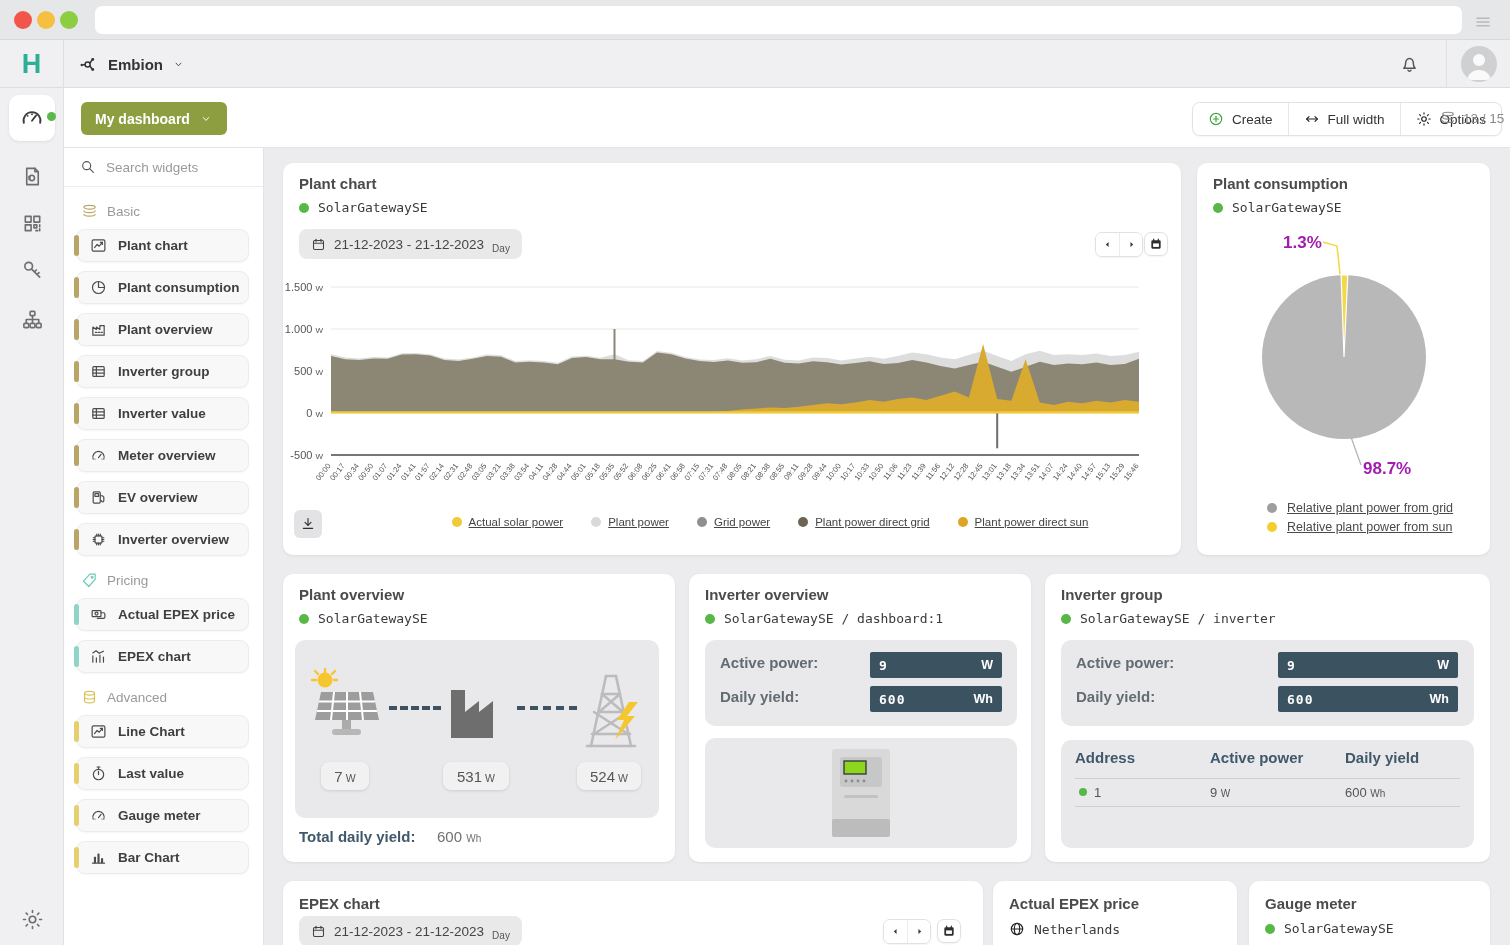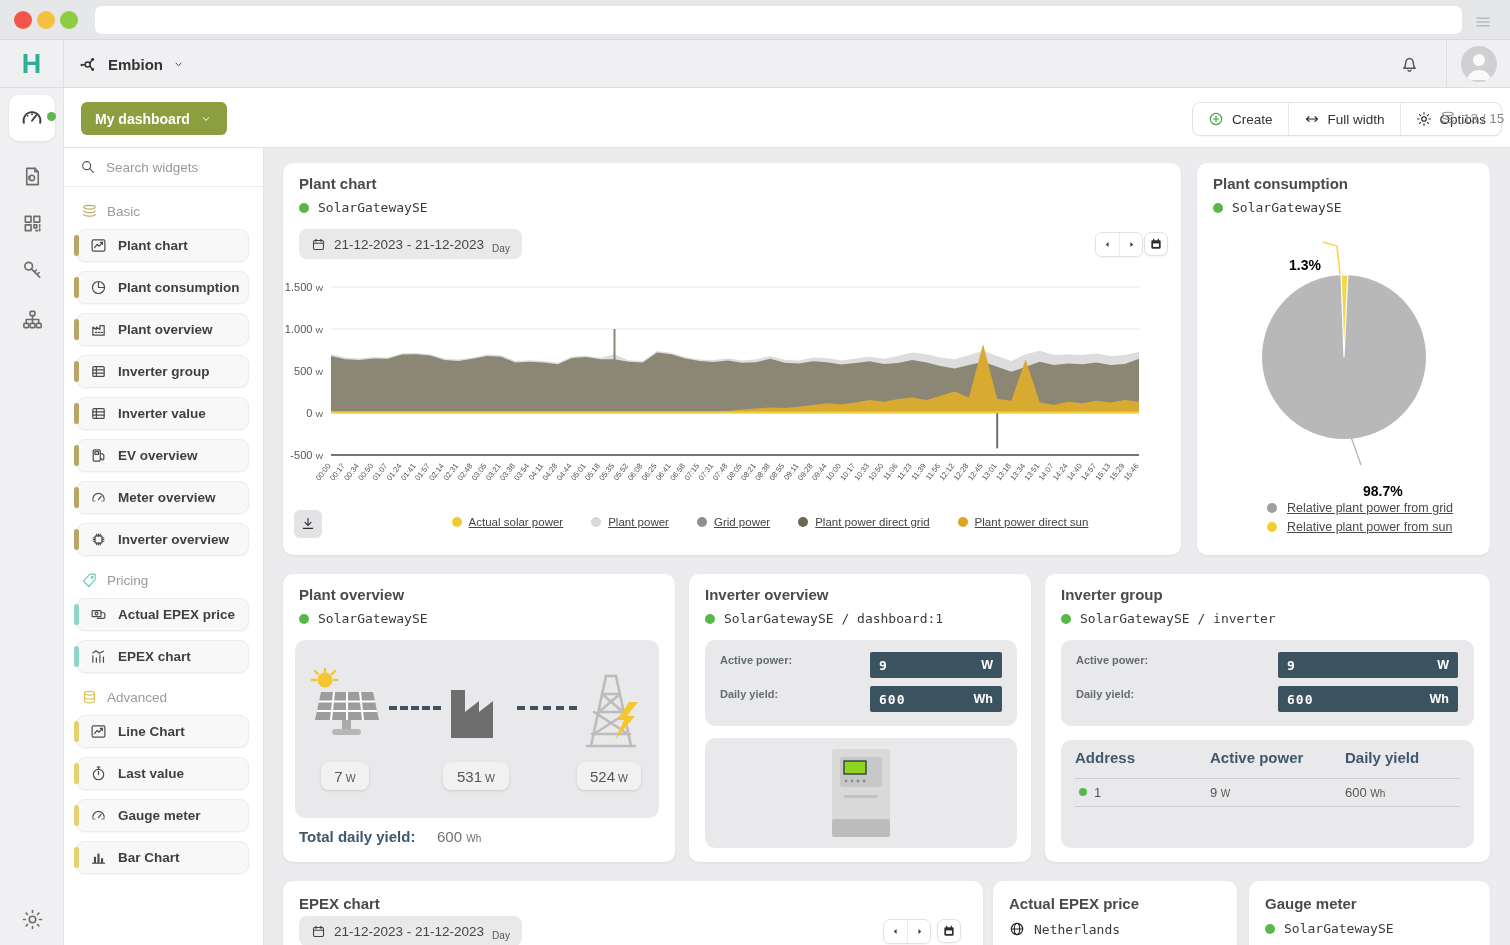--- a/index.html
+++ b/index.html
@@ -71,27 +71,27 @@
   svg text { font-family:"Liberation Sans",sans-serif; }
 
   
   #dl-btn { position:absolute; left:11px; top:347px; width:28px; height:28px; background:#e3e3e5; border:none; border-radius:6px; display:flex; align-items:center; justify-content:center; font-size:16px; color:#2e2e2e; cursor:pointer; }
   #pc-legend { position:absolute; left:90px; right:14px; top:353px; display:flex; justify-content:center; gap:28px; }
   .lg-item { display:flex; align-items:center; gap:7px; cursor:pointer; }
   .lg-dot { width:10px; height:10px; border-radius:50%; }
   .lg-lb { font-size:11.5px; color:#444;text-decoration:underline; }
 
   
-  .pie-label { position:absolute; font-size:14px; font-weight:bold; color:#000000;margin-top:24px; }
+  .pie-label { position:absolute; font-size:17px; font-weight:bold; color:#a21caf; }
   .pie-lg-row { position:absolute; display:flex; align-items:center; gap:10px; }
   .pie-lg-row .lg-lb { font-size:12.5px; color:#4a4a4a; }
 
   
   .panel { position:absolute; background:#e9e9eb; border-radius:10px; }
-  .kv-label { position:absolute; font-size:11px; font-weight:bold; color:#626c72; }
+  .kv-label { position:absolute; font-size:15px; font-weight:bold; color:#626c72; }
   .vbox { position:absolute; height:26px; background:#3b5361; border-radius:2px; color:#fff; display:flex; align-items:center; justify-content:space-between; padding:0 9px; }
   .vbox .v { font-family:"DejaVu Sans Mono",monospace; font-weight:bold; font-size:13px; letter-spacing:1px; }
   .vbox .u { font-weight:bold; font-size:12.5px; }
   .pill-val { position:absolute; height:28px; background:#f1f1f2; border-radius:8px; box-shadow:0 1px 3px rgba(0,0,0,.12); display:flex; align-items:center; justify-content:center; gap:3px; color:#555; }
   .pill-val .v { font-size:15px; }
   .pill-val .u { font-size:10.5px; position:relative; top:2px; }
   .dash-conn { position:absolute; border-top:4px dashed #3d5361; }
   .th { position:absolute; font-size:15px; font-weight:bold; color:#3f586b; }
   .tdiv { position:absolute; left:14px; right:14px; height:1px; background:#cfcfd1; }
   .td { position:absolute; font-size:13px; color:#555; }
@@ -324,37 +324,37 @@
               <line x1="4" y1="9.7" x2="20" y2="9.7"></line>
               <line x1="4" y1="14.3" x2="20" y2="14.3"></line>
               <line x1="9" y1="5" x2="9" y2="19"></line>
             </svg>
           </i>
           <span>Inverter value</span>
         </div>
         <div class="sb-item" style="--acc: #b9a565;">
           <i class="ic">
             <svg viewBox="0 0 24 24" fill="none" stroke="currentColor" stroke-width="1.7" stroke-linecap="round" stroke-linejoin="round">
-              <rect x="4.5" y="4" width="10" height="16" rx="1.5"></rect>
-              <rect x="7" y="6.5" width="5" height="4"></rect>
-              <path d="M14.5 9.5h3l2 2v5a1.6 1.6 0 0 1-3.2 0"></path>
-            </svg>
-          </i>
-          <span>EV overview</span>
-        </div>
-        <div class="sb-item" style="--acc: #b9a565;">
-          <i class="ic">
-            <svg viewBox="0 0 24 24" fill="none" stroke="currentColor" stroke-width="1.7" stroke-linecap="round" stroke-linejoin="round">
               <path d="M4.5 17a8 8 0 1 1 15 0"></path>
               <line x1="12" y1="15" x2="15.6" y2="10.4"></line>
               <line x1="7" y1="17" x2="7.01" y2="17"></line>
               <line x1="17" y1="17" x2="17.01" y2="17"></line>
             </svg>
           </i>
           <span>Meter overview</span>
+        </div>
+        <div class="sb-item" style="--acc: #b9a565;">
+          <i class="ic">
+            <svg viewBox="0 0 24 24" fill="none" stroke="currentColor" stroke-width="1.7" stroke-linecap="round" stroke-linejoin="round">
+              <rect x="4.5" y="4" width="10" height="16" rx="1.5"></rect>
+              <rect x="7" y="6.5" width="5" height="4"></rect>
+              <path d="M14.5 9.5h3l2 2v5a1.6 1.6 0 0 1-3.2 0"></path>
+            </svg>
+          </i>
+          <span>EV overview</span>
         </div>
         <div class="sb-item" style="--acc: #b9a565;">
           <i class="ic">
             <svg viewBox="0 0 24 24" fill="none" stroke="currentColor" stroke-width="1.7" stroke-linecap="round" stroke-linejoin="round">
               <rect x="7" y="7" width="10" height="10" rx="1.5"></rect>
               <path d="M9.5 7V4.5M12 7V4.5M14.5 7V4.5M9.5 19.5V17M12 19.5V17M14.5 19.5V17M7 9.5H4.5M7 12H4.5M7 14.5H4.5M19.5 9.5H17M19.5 12H17M19.5 14.5H17"></path>
             </svg>
           </i>
           <span>Inverter overview</span>
         </div>

